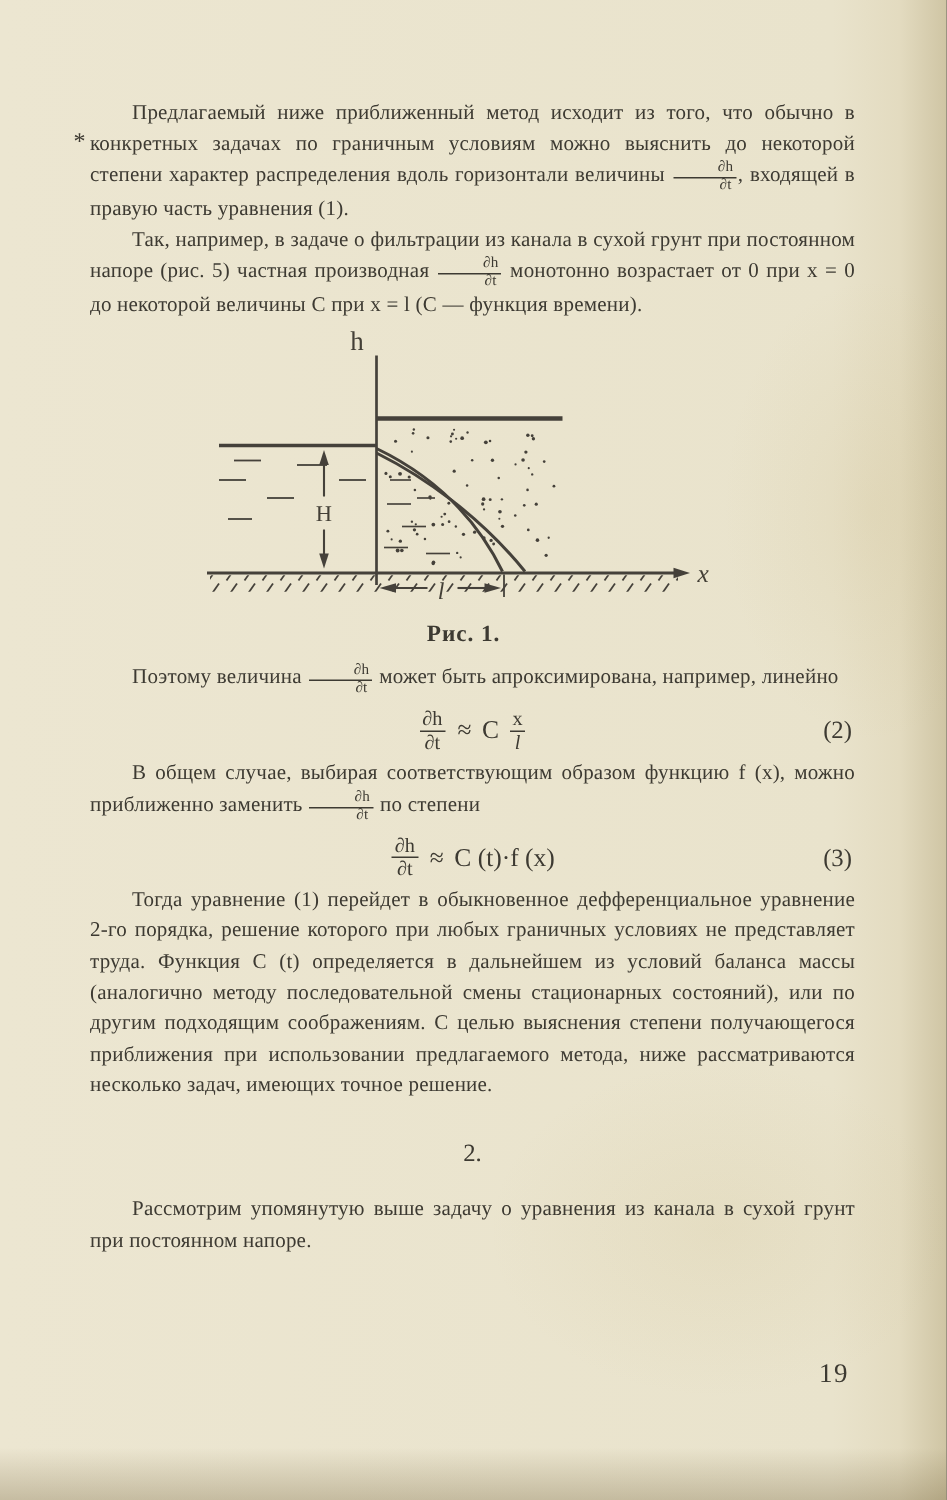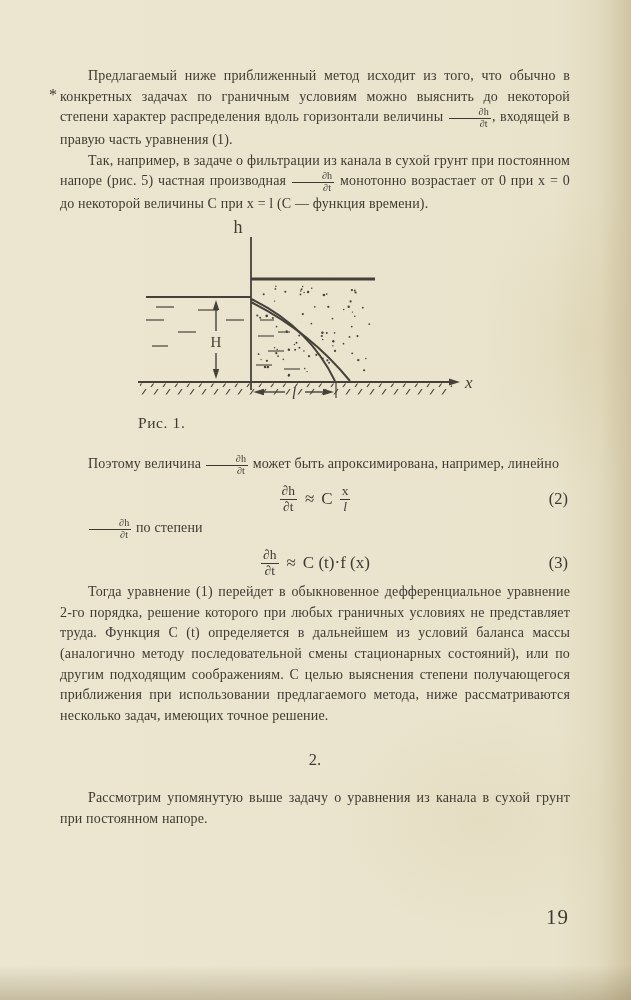--- a/index.html
+++ b/index.html
@@ -47,36 +47,38 @@
   .eq-rhs-coef{margin-right:6px;}
   .eq-number{
     position:absolute;right:2px;top:50%;
     transform:translateY(-50%);
     font-size:16.5px;
   }
   .den-italic,.italic{font-style:italic;}
   .figure{margin:6px 0 0 78px;width:342px;}
   .figure svg{display:block;}
   .fig-caption{
+    text-align:center;
     font-size:15.5px;
     letter-spacing:0.6px;
     margin-top:2px;
+    font-weight:bold;
   }
   .heading-2{
     text-align:center;
     font-size:16.5px;
     margin:24px 0 18px;
   }
   .margin-note{
     position:absolute;left:49px;top:86px;
     font-size:16px;
   }
   .page-number{
     position:absolute;left:546px;top:905px;
-    font-size:21px;letter-spacing:1px;
+    font-size:18px;letter-spacing:1px;
   }
   svg text{font-family:"Liberation Serif","DejaVu Serif",serif;fill:#433f36;}
   svg .stroke{stroke:#45413a;fill:none;}
 </style>
 </head>
 <body>
 
 <div class="page">
 
   <span class="margin-note">*</span>
@@ -220,37 +222,37 @@
           <line x1="124" y1="172" x2="147" y2="172"></line>
           <line x1="167" y1="172" x2="188" y2="172"></line>
         </g>
         <polygon points="115,172 126,168.8 126,175.2" fill="#45413a"></polygon>
         <polygon points="196,172 185,168.8 185,175.2" fill="#45413a"></polygon>
         <text x="156" y="179" font-size="16" font-style="italic" text-anchor="middle">l</text>
       </svg>
       <div class="fig-caption">Рис. 1.</div>
     </div>
 
-    <p class="para" style="margin-top:22px"><span>Поэтому величина </span><span class="frac"><span class="num">∂h</span><span class="den">∂t</span></span><span> может быть апроксимирована, например, линейно</span></p>
+    <p class="para" style="margin-top:10px"><span>Поэтому величина </span><span class="frac"><span class="num">∂h</span><span class="den">∂t</span></span><span> может быть апроксимирована, например, линейно</span></p>
 
     <div class="equation">
       <span class="frac">
           <span class="num">∂h</span>
           <span class="den">∂t</span>
         </span>
         <span class="eq-op">≈</span>
         <span class="eq-rhs-coef">C</span>
         <span class="frac">
           <span class="num">x</span>
           <span class="den den-italic">l</span>
         </span>
       <span class="eq-number">(2)</span>
     </div>
 
-    <p class="para"><span class="frac"><span class="num">∂h</span><span class="den">∂t</span></span><span> по степени</span></p>
+    <p class="para"><span>В общем случае, выбирая соответствующим образом функцию f (x), можно приближенно заменить </span><span class="frac"><span class="num">∂h</span><span class="den">∂t</span></span><span> по степени</span></p>
 
     <div class="equation">
       <span class="frac">
           <span class="num">∂h</span>
           <span class="den">∂t</span>
         </span>
         <span class="eq-op">≈</span>
         <span>C (t)·f (x)</span>
       <span class="eq-number">(3)</span>
     </div>

